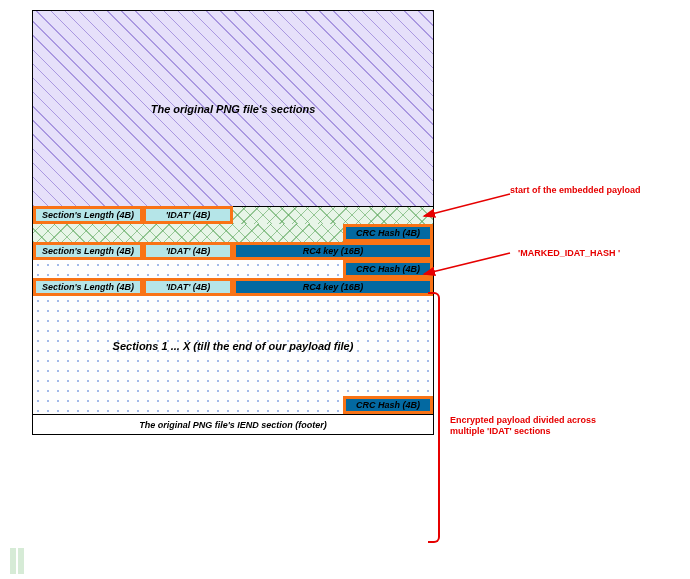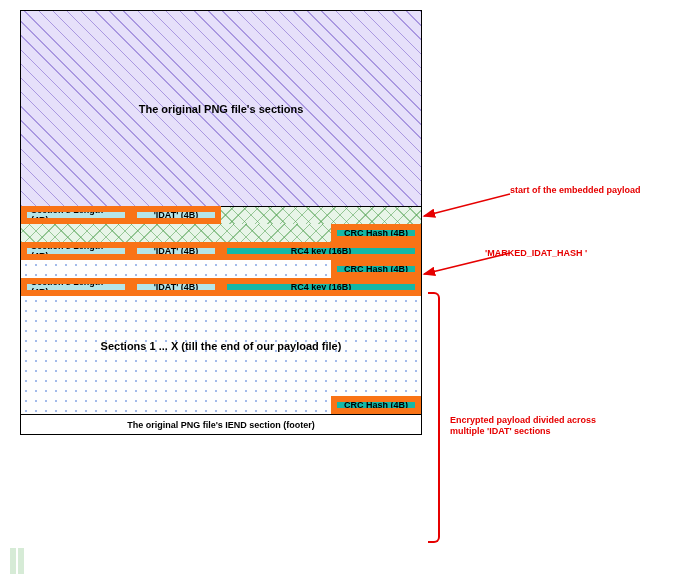--- a/index.html
+++ b/index.html
@@ -10,36 +10,37 @@
     color: #000;
     background: #fff;
   }
   .canvas {
     position: relative;
     width: 690px;
     height: 579px;
   }
   .diagram-outer {
     position: absolute;
-    left: 10px;
+    left: 22px;
     top: 0;
     width: 400px;
     border: 1px solid #000;
+    font-style: italic;
   }
   .block {
     position: relative;
     box-sizing: border-box;
     overflow: hidden;
   }
   .row {
     display: flex;
     align-items: stretch;
   }
   .cell {
-    border: 6px solid #f97316;
+    border: 3px solid #f97316;
     display: flex;
     align-items: center;
     justify-content: center;
     padding: 2px 4px;
     font-weight: bold;
     box-sizing: border-box;
     position: relative;
     overflow: hidden;
     font-size: 9px;
   }
@@ -74,21 +75,21 @@
       repeating-linear-gradient(-45deg, rgba(80,160,80,0.55), rgba(80,160,80,0.55) 1px, transparent 1px, transparent 9px);
   }
   
   .dots-blue {
     background: #fefefe;
     background-image: radial-gradient(rgba(100,140,220,0.6) 1px, transparent 1px);
     background-size: 10px 10px;
   }
 
   .cell.light-blue { background: #b5e5e8; }
-  .cell.mid-blue { background: #14b8a6; }
+  .cell.mid-blue { background: #0369a1; }
 
   .crc-row {
     display: flex;
     justify-content: flex-end;
     border-top: 0;
   }
 
   .annotation {
     position: absolute;
     color: #e60000;
@@ -186,21 +187,21 @@
       <div class="cell mid-blue" style="width:90px;height:18px;">CRC Hash (4B)</div>
     </div>
 
     <div class="block" style="height:20px;background:#fff;border-top:1px solid #000;">
       <div class="center-label" style="font-size:9px;text-align:center;">The original PNG file's IEND section (footer)</div>
     </div>
 
   </div>
 
   <div class="annotation" style="left:500px;top:175px;width:140px;">start of the embedded payload</div>
-  <div class="annotation" style="left:475px;top:238px;width:150px;">'MARKED_IDAT_HASH '</div>
+  <div class="annotation" style="left:508px;top:238px;width:150px;">'MARKED_IDAT_HASH '</div>
   <div class="annotation" style="left:440px;top:405px;width:160px;">Encrypted payload divided across multiple 'IDAT' sections</div>
 
   <div class="bracket" style="left:418px;top:282px;height:247px;border-radius:0 6px 6px 0;"></div>
 
   <svg class="arrows">
     <defs>
       <marker id="arrowhead" markerWidth="8" markerHeight="6" refX="7" refY="3" orient="auto">
         <polygon points="0 0, 8 3, 0 6" fill="#e60000"></polygon>
       </marker>
     </defs>

